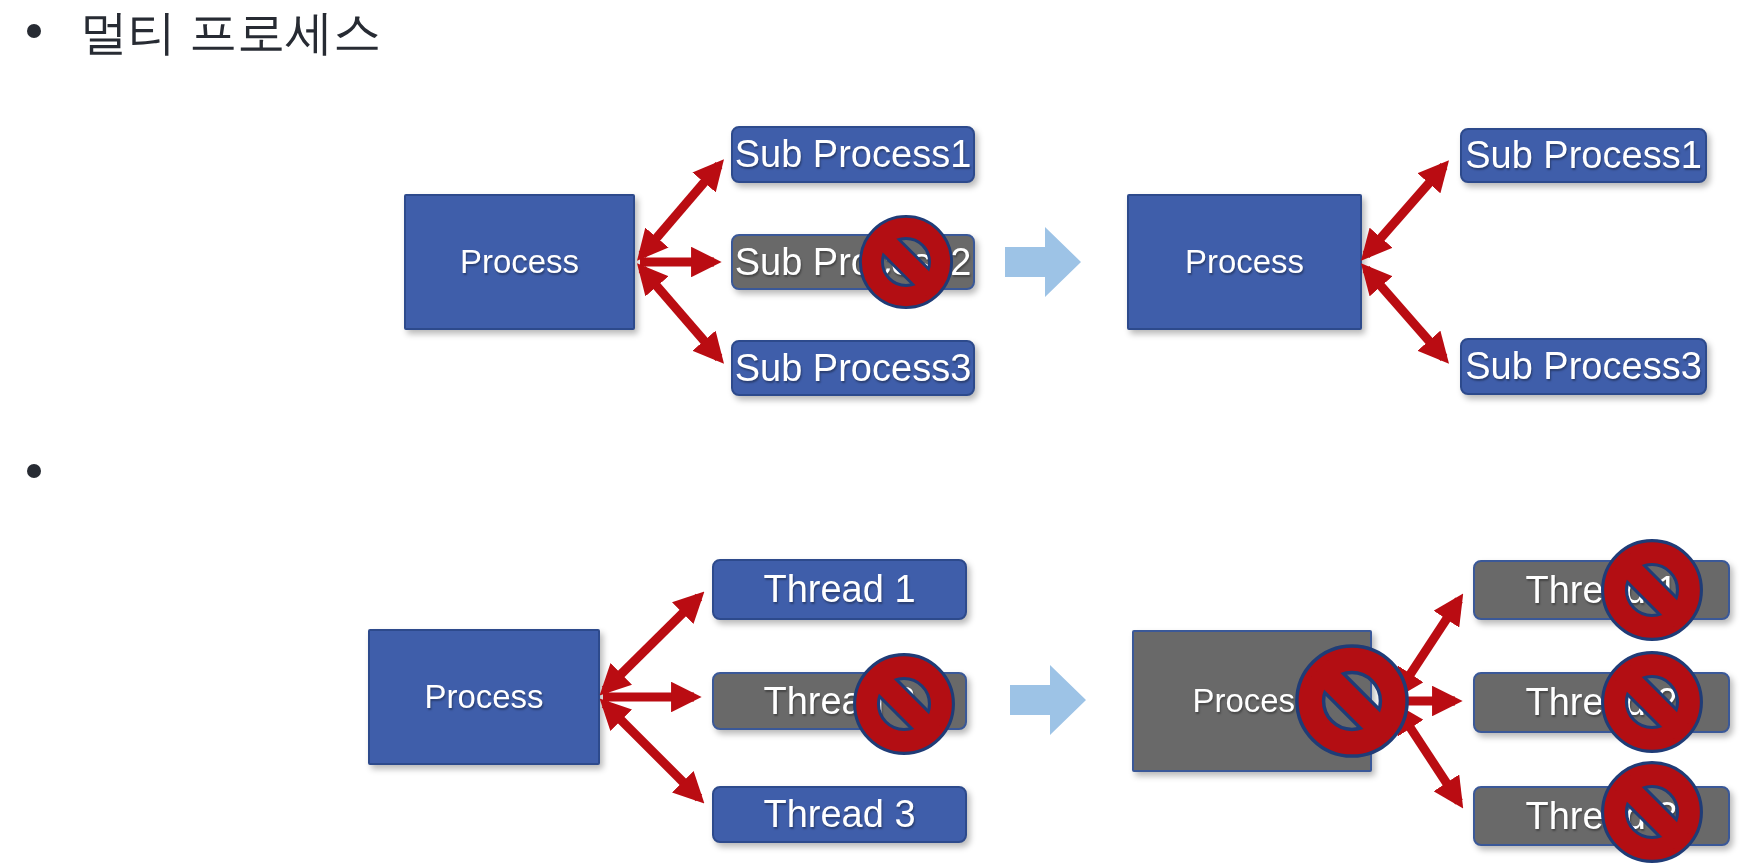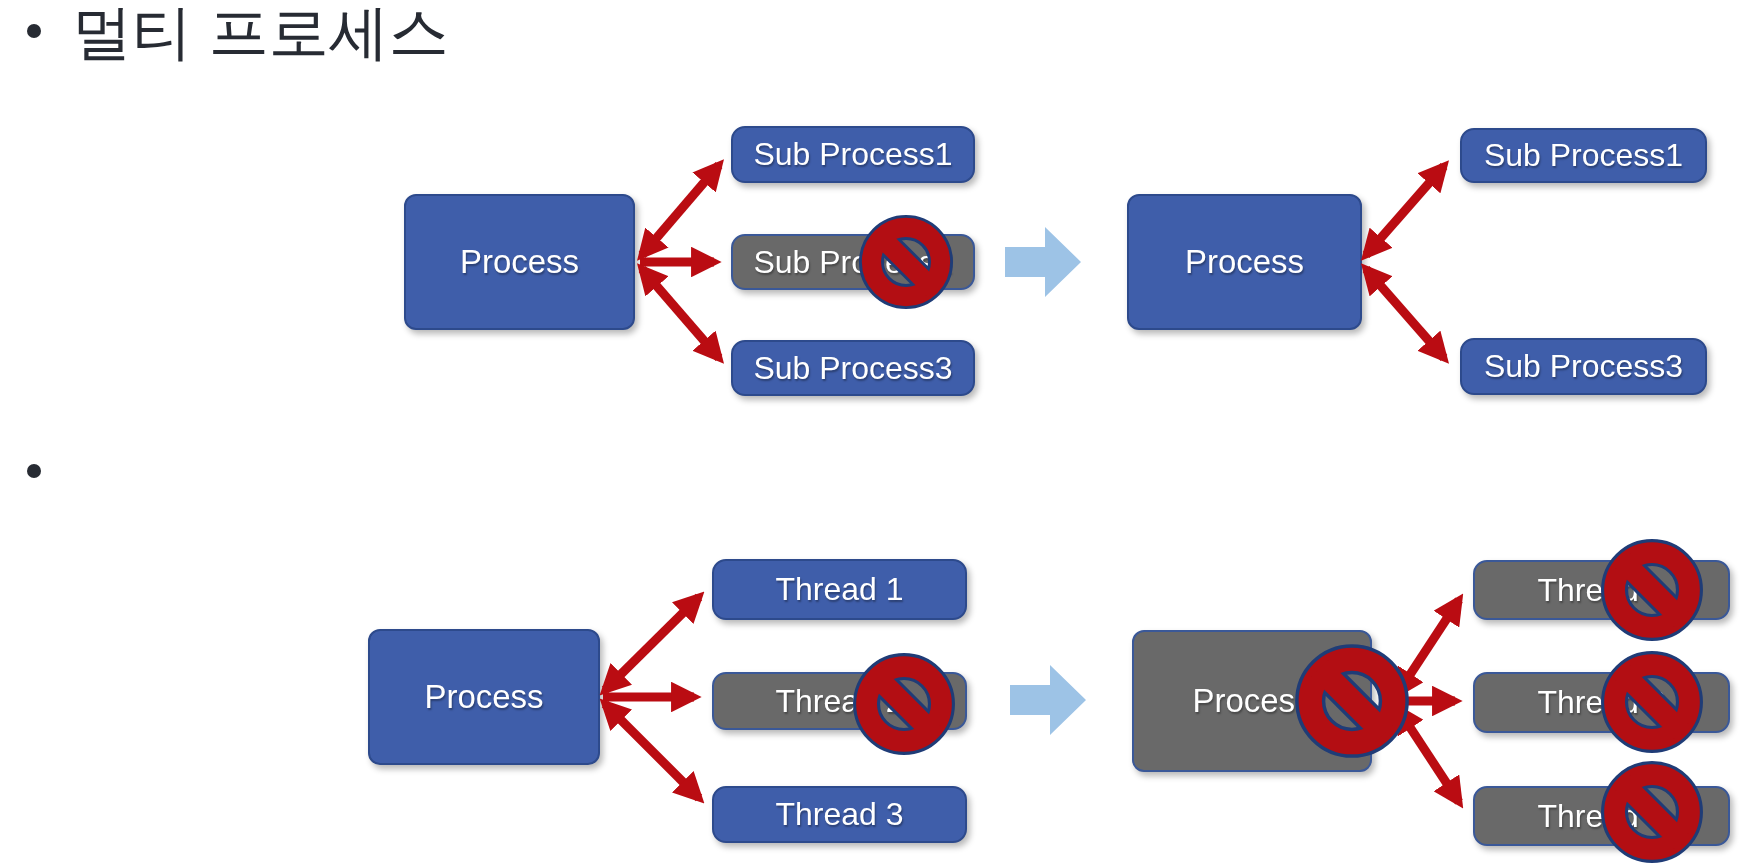--- a/index.html
+++ b/index.html
@@ -1,37 +1,37 @@
 <!DOCTYPE html>
 <html><head>
 <meta charset="utf-8">
 <style>
   html,body{margin:0;padding:0;background:#ffffff;}
   .stage{
     position:relative;width:1742px;height:864px;background:#ffffff;
     overflow:hidden;font-family:"Liberation Sans",sans-serif;
   }
   .heading{
-    position:absolute;font-size:60px;line-height:56px;color:#272b33;
-    letter-spacing:0px;white-space:nowrap;
+    position:absolute;font-size:48px;line-height:56px;color:#272b33;
+    letter-spacing:0px;white-space:nowrap;margin-left:8px;
   }
   .bullet-dot{
     position:absolute;width:14px;height:14px;border-radius:50%;background:#272b33;
   }
   .box{
     position:absolute;display:flex;align-items:center;justify-content:center;
     color:#ffffff;box-sizing:border-box;
     box-shadow:3px 4px 6px rgba(0,0,0,0.28);
     text-shadow:1px 2px 2px rgba(0,0,0,0.35);
     white-space:nowrap;
   }
   .box.blue{background:#3f5eaa;border:2px solid #2d4a8c;}
   .box.gray{background:#696969;border:2px solid #3a5898;}
-  .box.big{border-radius:12px;font-size:33px;}
-  .box.small{border-radius:14px;font-size:32px;}
+  .box.big{border-radius:2px;font-size:33px;}
+  .box.small{border-radius:8px;font-size:38px;}
   .overlay{position:absolute;left:0;top:0;pointer-events:none;}
   .ban{position:absolute;pointer-events:none;}
   .bigarrow{position:absolute;pointer-events:none;}
 </style>
 </head>
 <body>
 
 <div class="stage">
 
   <span class="bullet-dot" style="left:27px;top:24px"></span>

